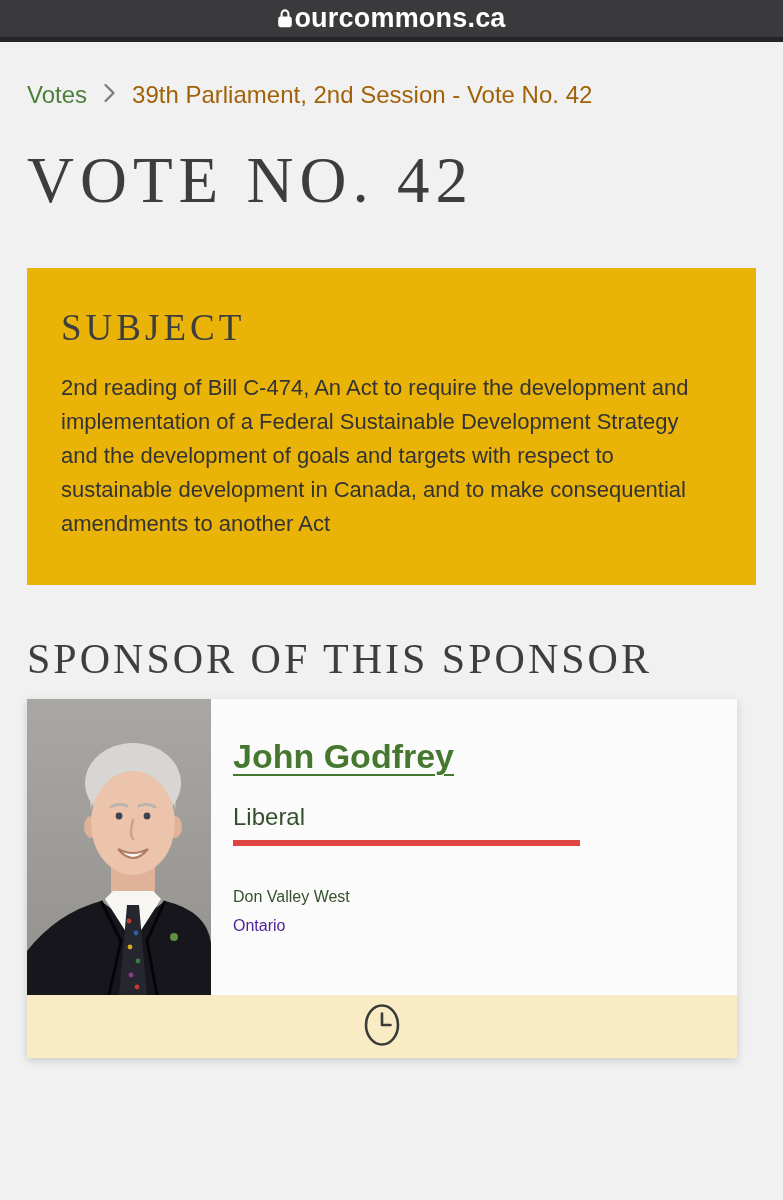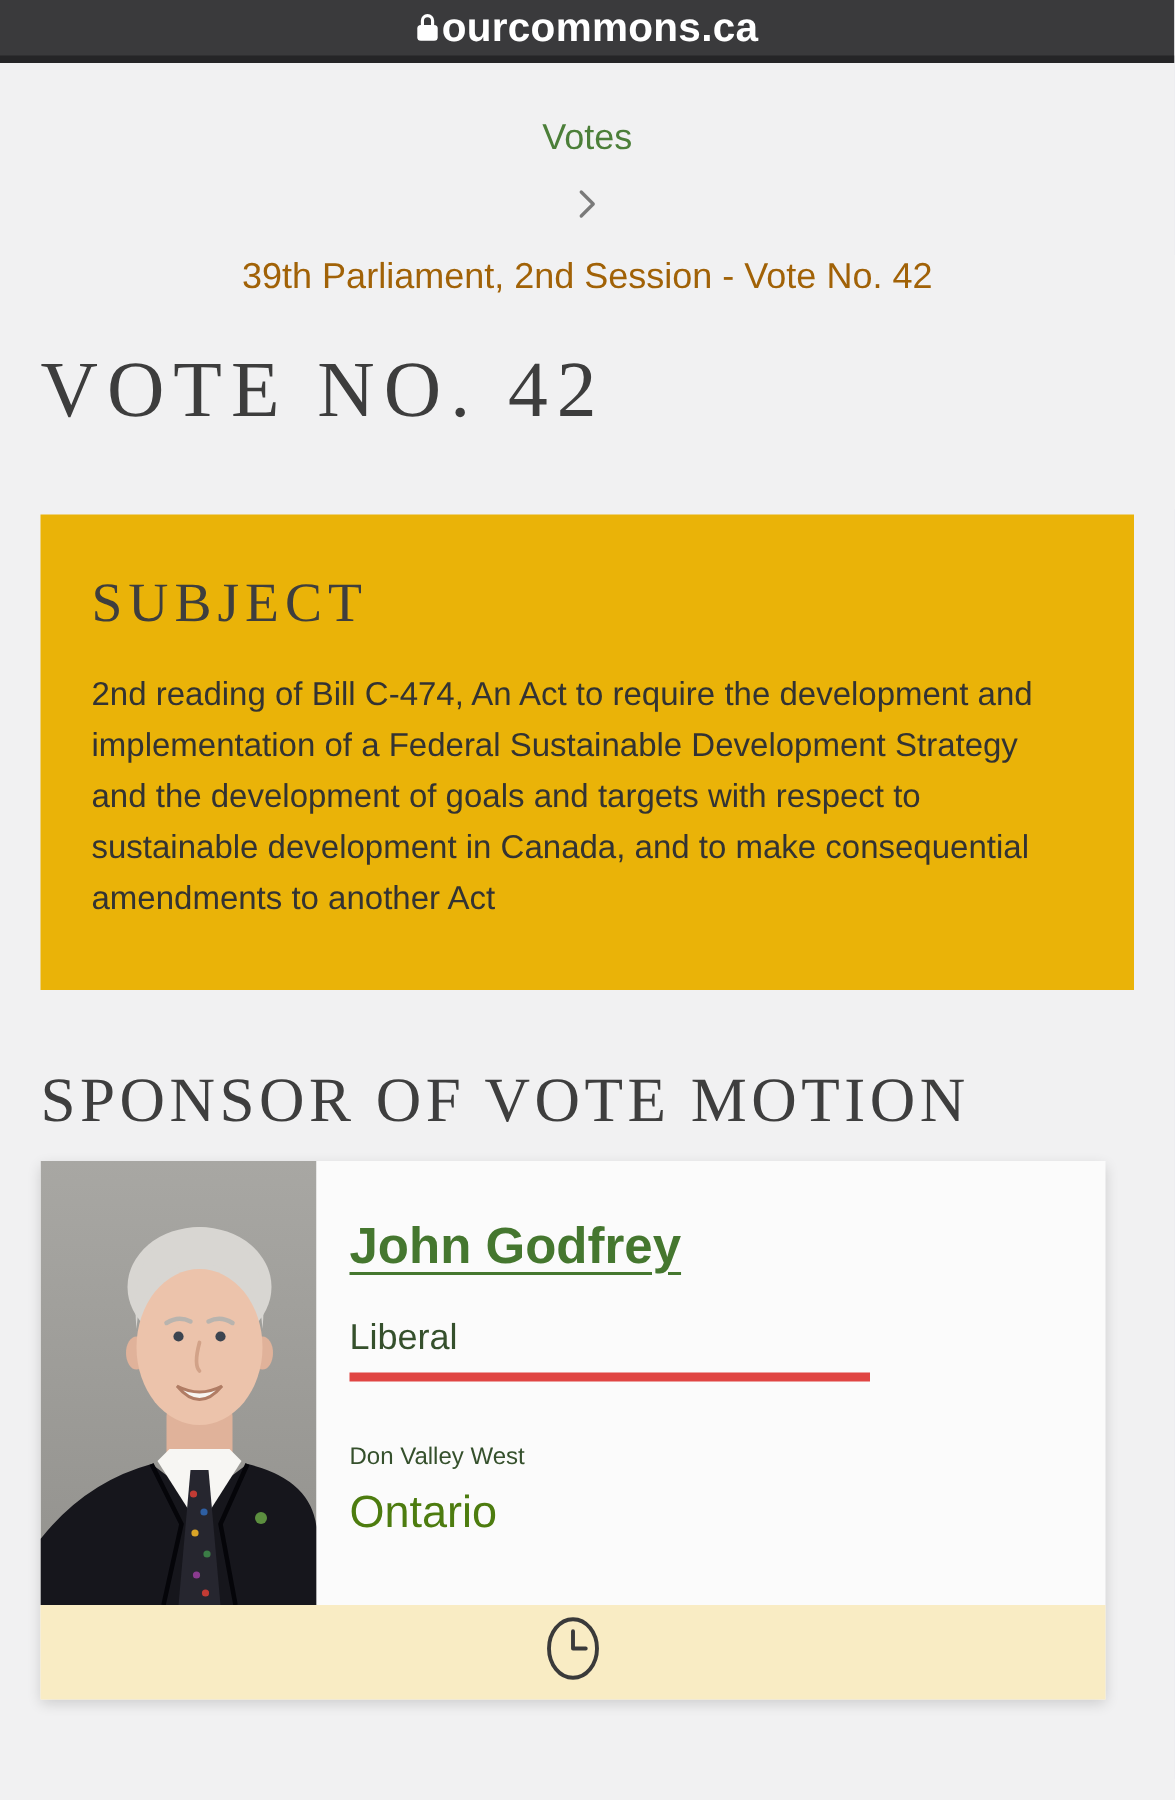--- a/index.html
+++ b/index.html
@@ -31,31 +31,30 @@
 
   
   .page { padding: 0 27px; }
 
   .breadcrumb {
     margin-top: 36px;
     display: flex; align-items: center;
     gap: 15px;
     font-size: 24px;
     color: #6e6e6e;
-    flex-direction: column;
   }
   .bc-link { color: #4c7f39; text-decoration: none; cursor: pointer; }
   .bc-sep { margin-top: 2px; }
   .bc-current { color: #a16207; }
 
   h1.page-title {
     margin-top: 34px;
     font-family: "Liberation Serif", "DejaVu Serif", serif;
     font-weight: 500;
-    font-size: 53px;
+    font-size: 65px;
     line-height: 1.05;
     letter-spacing: 6px;
     color: #3d3d3d;
   }
   h2.page-subtitle {
     margin-top: 10px;
     font-family: "Liberation Serif", "DejaVu Serif", serif;
     font-weight: 400;
     font-size: 41px;
     line-height: 1.14;
@@ -111,21 +110,21 @@
     font-weight: 700;
     color: #45772f;
     text-decoration: underline;
     text-decoration-thickness: 2px;
     text-underline-offset: 6px;
     cursor: pointer;
   }
   .party { margin-top: 27px; font-size: 24px; color: #35502c; }
   .party-bar { margin-top: 9px; width: 347px; height: 6px; background: #e04543; }
   .constituency { margin-top: 42px; font-size: 16px; color: #35502c; }
-  .province { margin-top: 11px; font-size: 30px; color: #4d7c0f; }
+  .province { margin-top: 11px; font-size: 16px; color: #4c1d95; }
 
   .card-footer {
     height: 63px;
     background: #f9ecc4;
     display: flex; align-items: center; justify-content: center;
     cursor: pointer;
   }
 </style>
 </head>
 <body>
@@ -154,21 +153,21 @@
       <span class="bc-current">39th Parliament, 2nd Session - Vote No. 42</span>
     </nav>
 
     <h1 class="page-title">VOTE NO. 42</h1>
 
     <section class="subject-card">
       <h3>SUBJECT</h3>
       <p>2nd reading of Bill C-474, An Act to require the development and implementation of a Federal Sustainable Development Strategy and the development of goals and targets with respect to sustainable development in Canada, and to make consequential amendments to another Act</p>
     </section>
 
-    <h2 class="sponsor-heading">SPONSOR OF VOTE MOTION</h2>
+    <h2 class="sponsor-heading">SPONSOR OF THIS SPONSOR</h2>
 
     <section class="sponsor-card">
       <div class="sponsor-row">
 
         <div class="portrait">
           <svg viewBox="0 0 184 296" width="184" height="296" preserveAspectRatio="none">
             <defs>
               <linearGradient id="bgGrad" x1="0" y1="0" x2="0" y2="1">
                 <stop offset="0" stop-color="#a8a7a3"></stop>
                 <stop offset="1" stop-color="#92918d"></stop>

